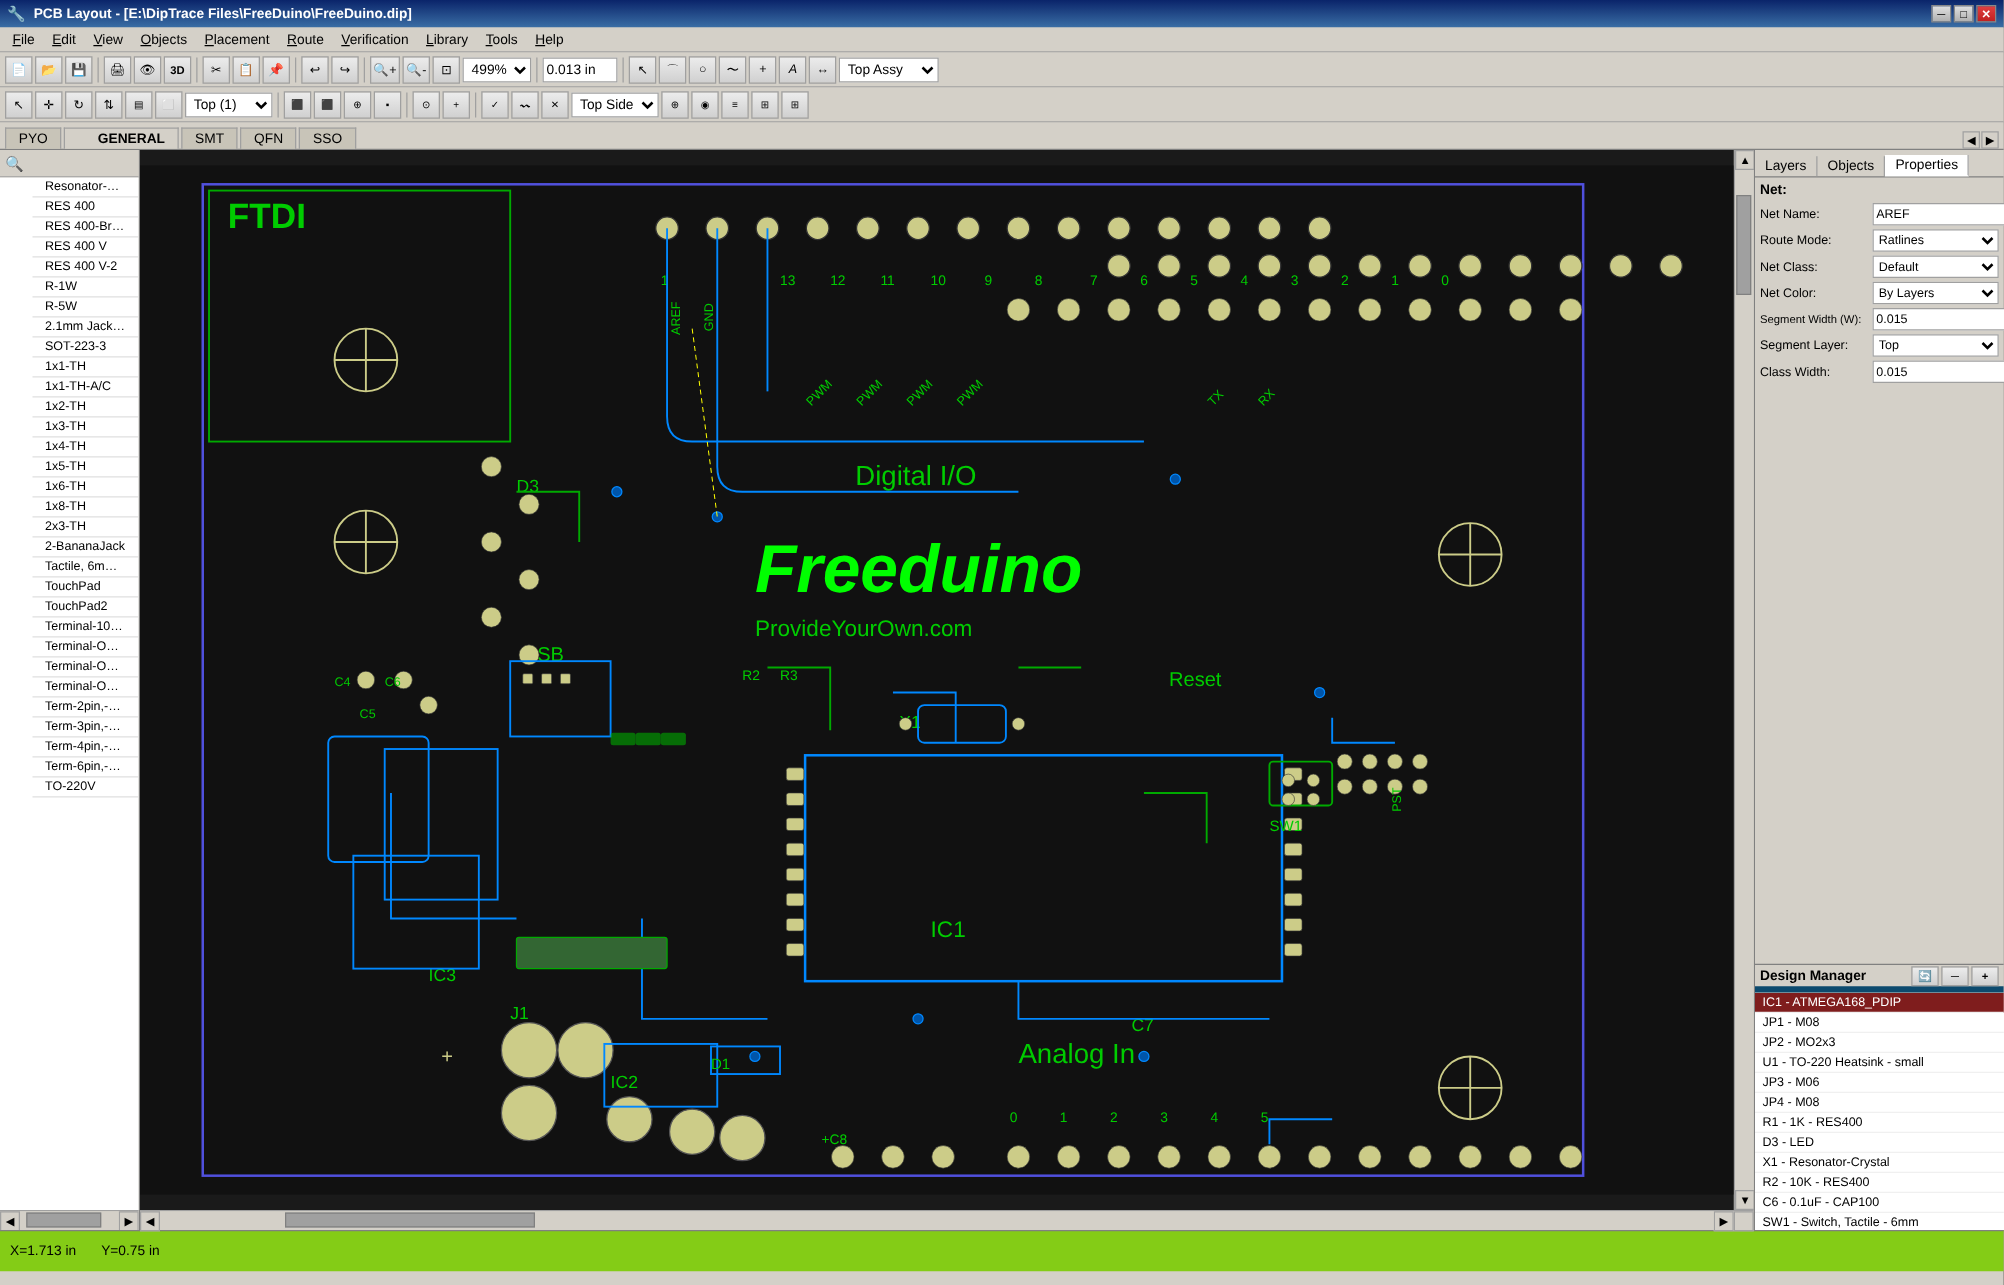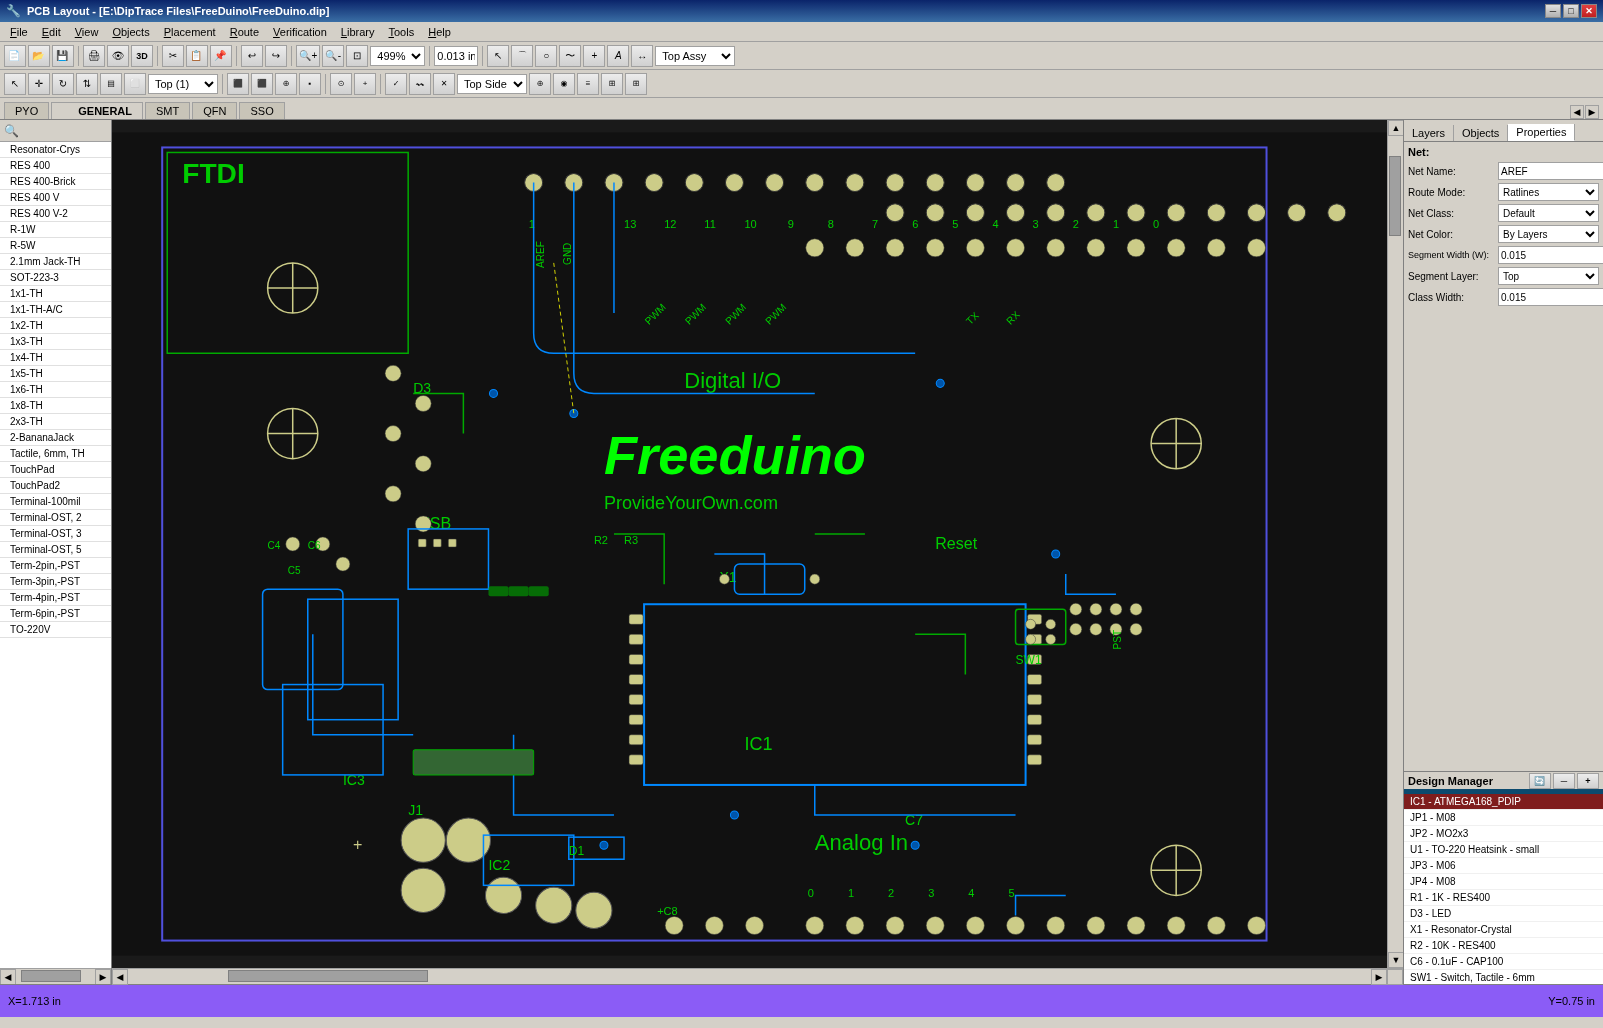--- a/index.html
+++ b/index.html
@@ -115,21 +115,21 @@
     #component-list {
       flex: 1;
       overflow-y: auto;
       background: white;
     }
     .comp-list-item {
       padding: 2px 10px;
       font-size: 10px;
       border-bottom: 1px solid #e0e0e0;
       cursor: pointer;
-      white-space: nowrap; overflow: hidden; text-overflow: ellipsis;
+      white-space: nowrap; overflow: hidden; text-overflow: ellipsis; margin-left: 26px;
     }
 
     
     #pcb-area {
       flex: 1;
       background: #1a1a1a;
       position: relative;
       overflow: hidden;
     }
     
@@ -227,26 +227,26 @@
     }
     #comp-pins-list {
       height: 70px;
       background: white;
       overflow-y: auto;
     }
 
     
     #statusbar {
       height: 22px;
-      background: #8b5cf6;
+      background: #84cc16;
       display: flex; align-items: center;
       padding: 16px 8px;
       border-top: 1px solid #808080;
       font-size: 11px;
-      justify-content: space-between;
+      justify-content: flex-start;
       gap: 20px;
     }
 
     
     .scroll-track { flex: 1; background: #d4d0c8; position: relative; }
     .scroll-thumb { background: #a0a0a0; border: 1px solid #808080; position: absolute; }
     .scroll-btn { width: 16px; height: 16px; background: #d4d0c8; border: 1px solid #a0a0a0; display: flex; align-items: center; justify-content: center; font-size: 9px; cursor: pointer; flex-shrink: 0; }
 
     .corner-sq { width: 16px; height: 16px; background: #d4d0c8; border: 1px solid #a0a0a0; flex-shrink: 0; }
 
@@ -300,21 +300,21 @@
   <div class="tb-btn">↩</div>
   <div class="tb-btn">↪</div>
   <div class="tb-separator"></div>
   <div class="tb-btn">🔍+</div>
   <div class="tb-btn">🔍-</div>
   <div class="tb-btn">⊡</div>
   <select class="tb-select" style="width:55px;">
     <option>499%</option>
   </select>
   <div class="tb-separator"></div>
-  <input class="tb-input" value="0.013 in" style="width: 44px;">
+  <input class="tb-input" value="0.013 in" style="width: 60px;">
   <div class="tb-separator"></div>
   <div class="tb-btn">↖</div>
   <div class="tb-btn">⌒</div>
   <div class="tb-btn">○</div>
   <div class="tb-btn">〜</div>
   <div class="tb-btn">+</div>
   <div class="tb-btn" style="font-style:italic;">A</div>
   <div class="tb-btn">↔</div>
   <select class="tb-select" style="width:80px;">
     <option>Top Assy</option>

